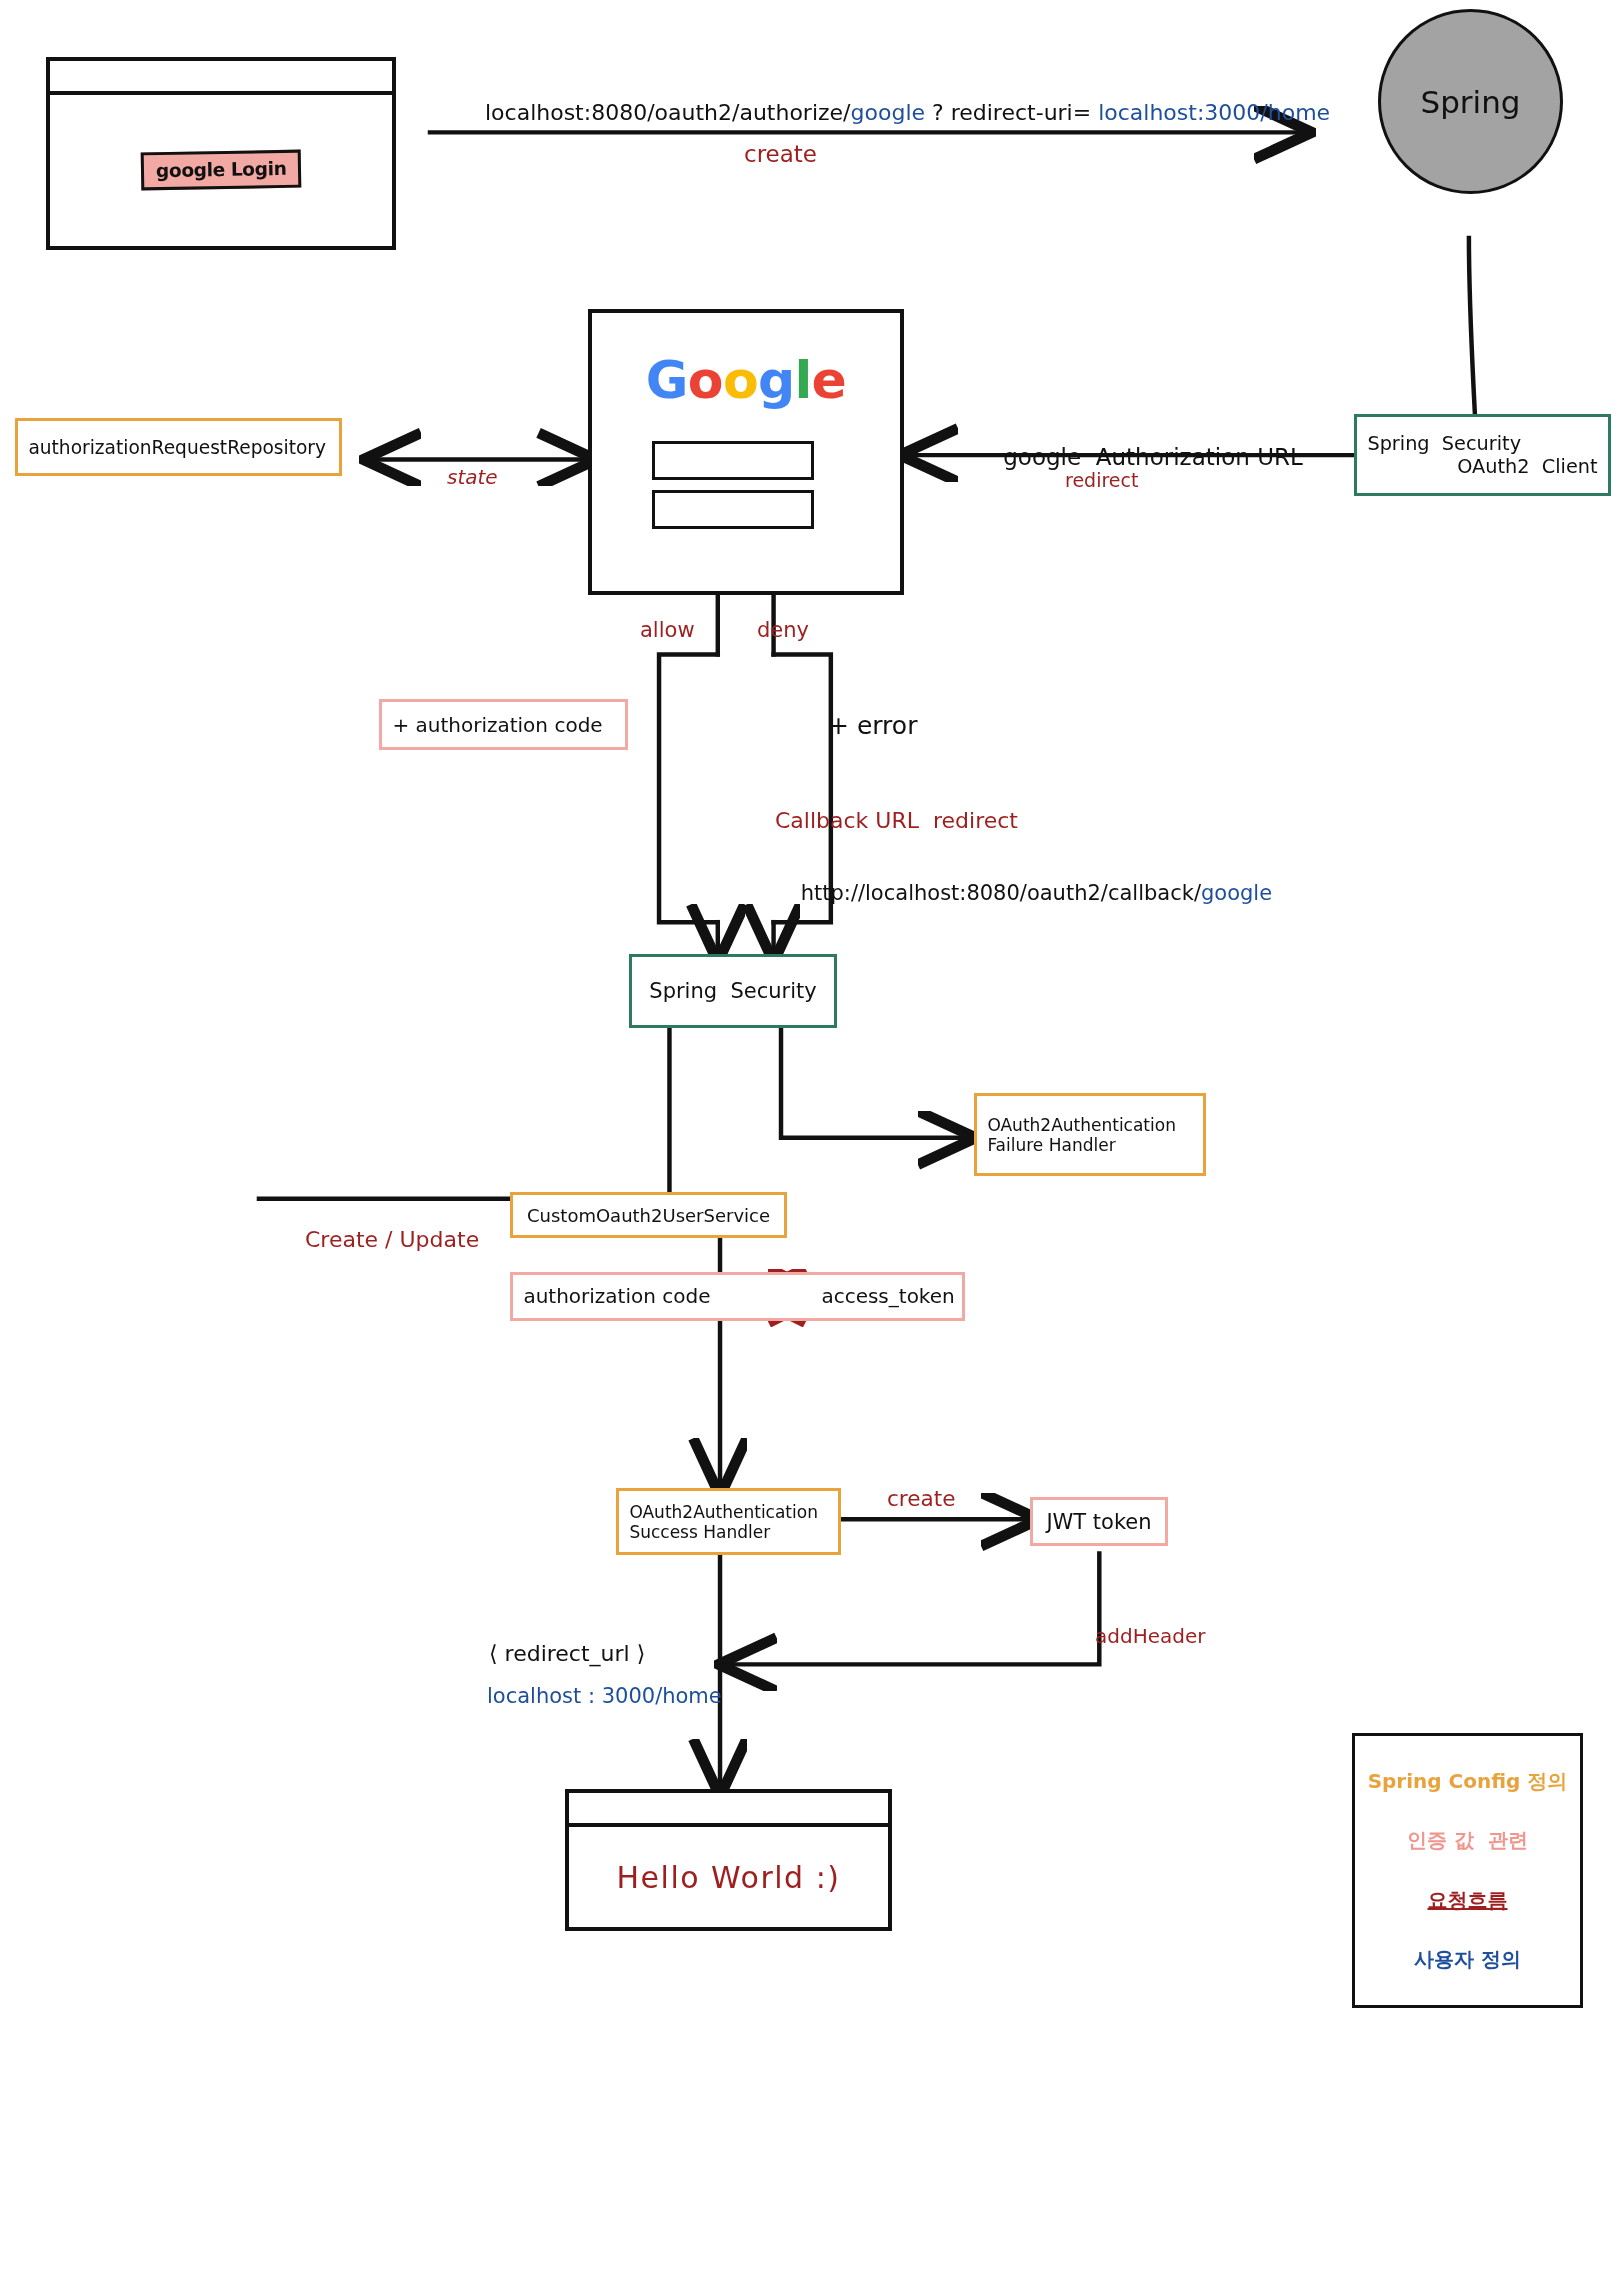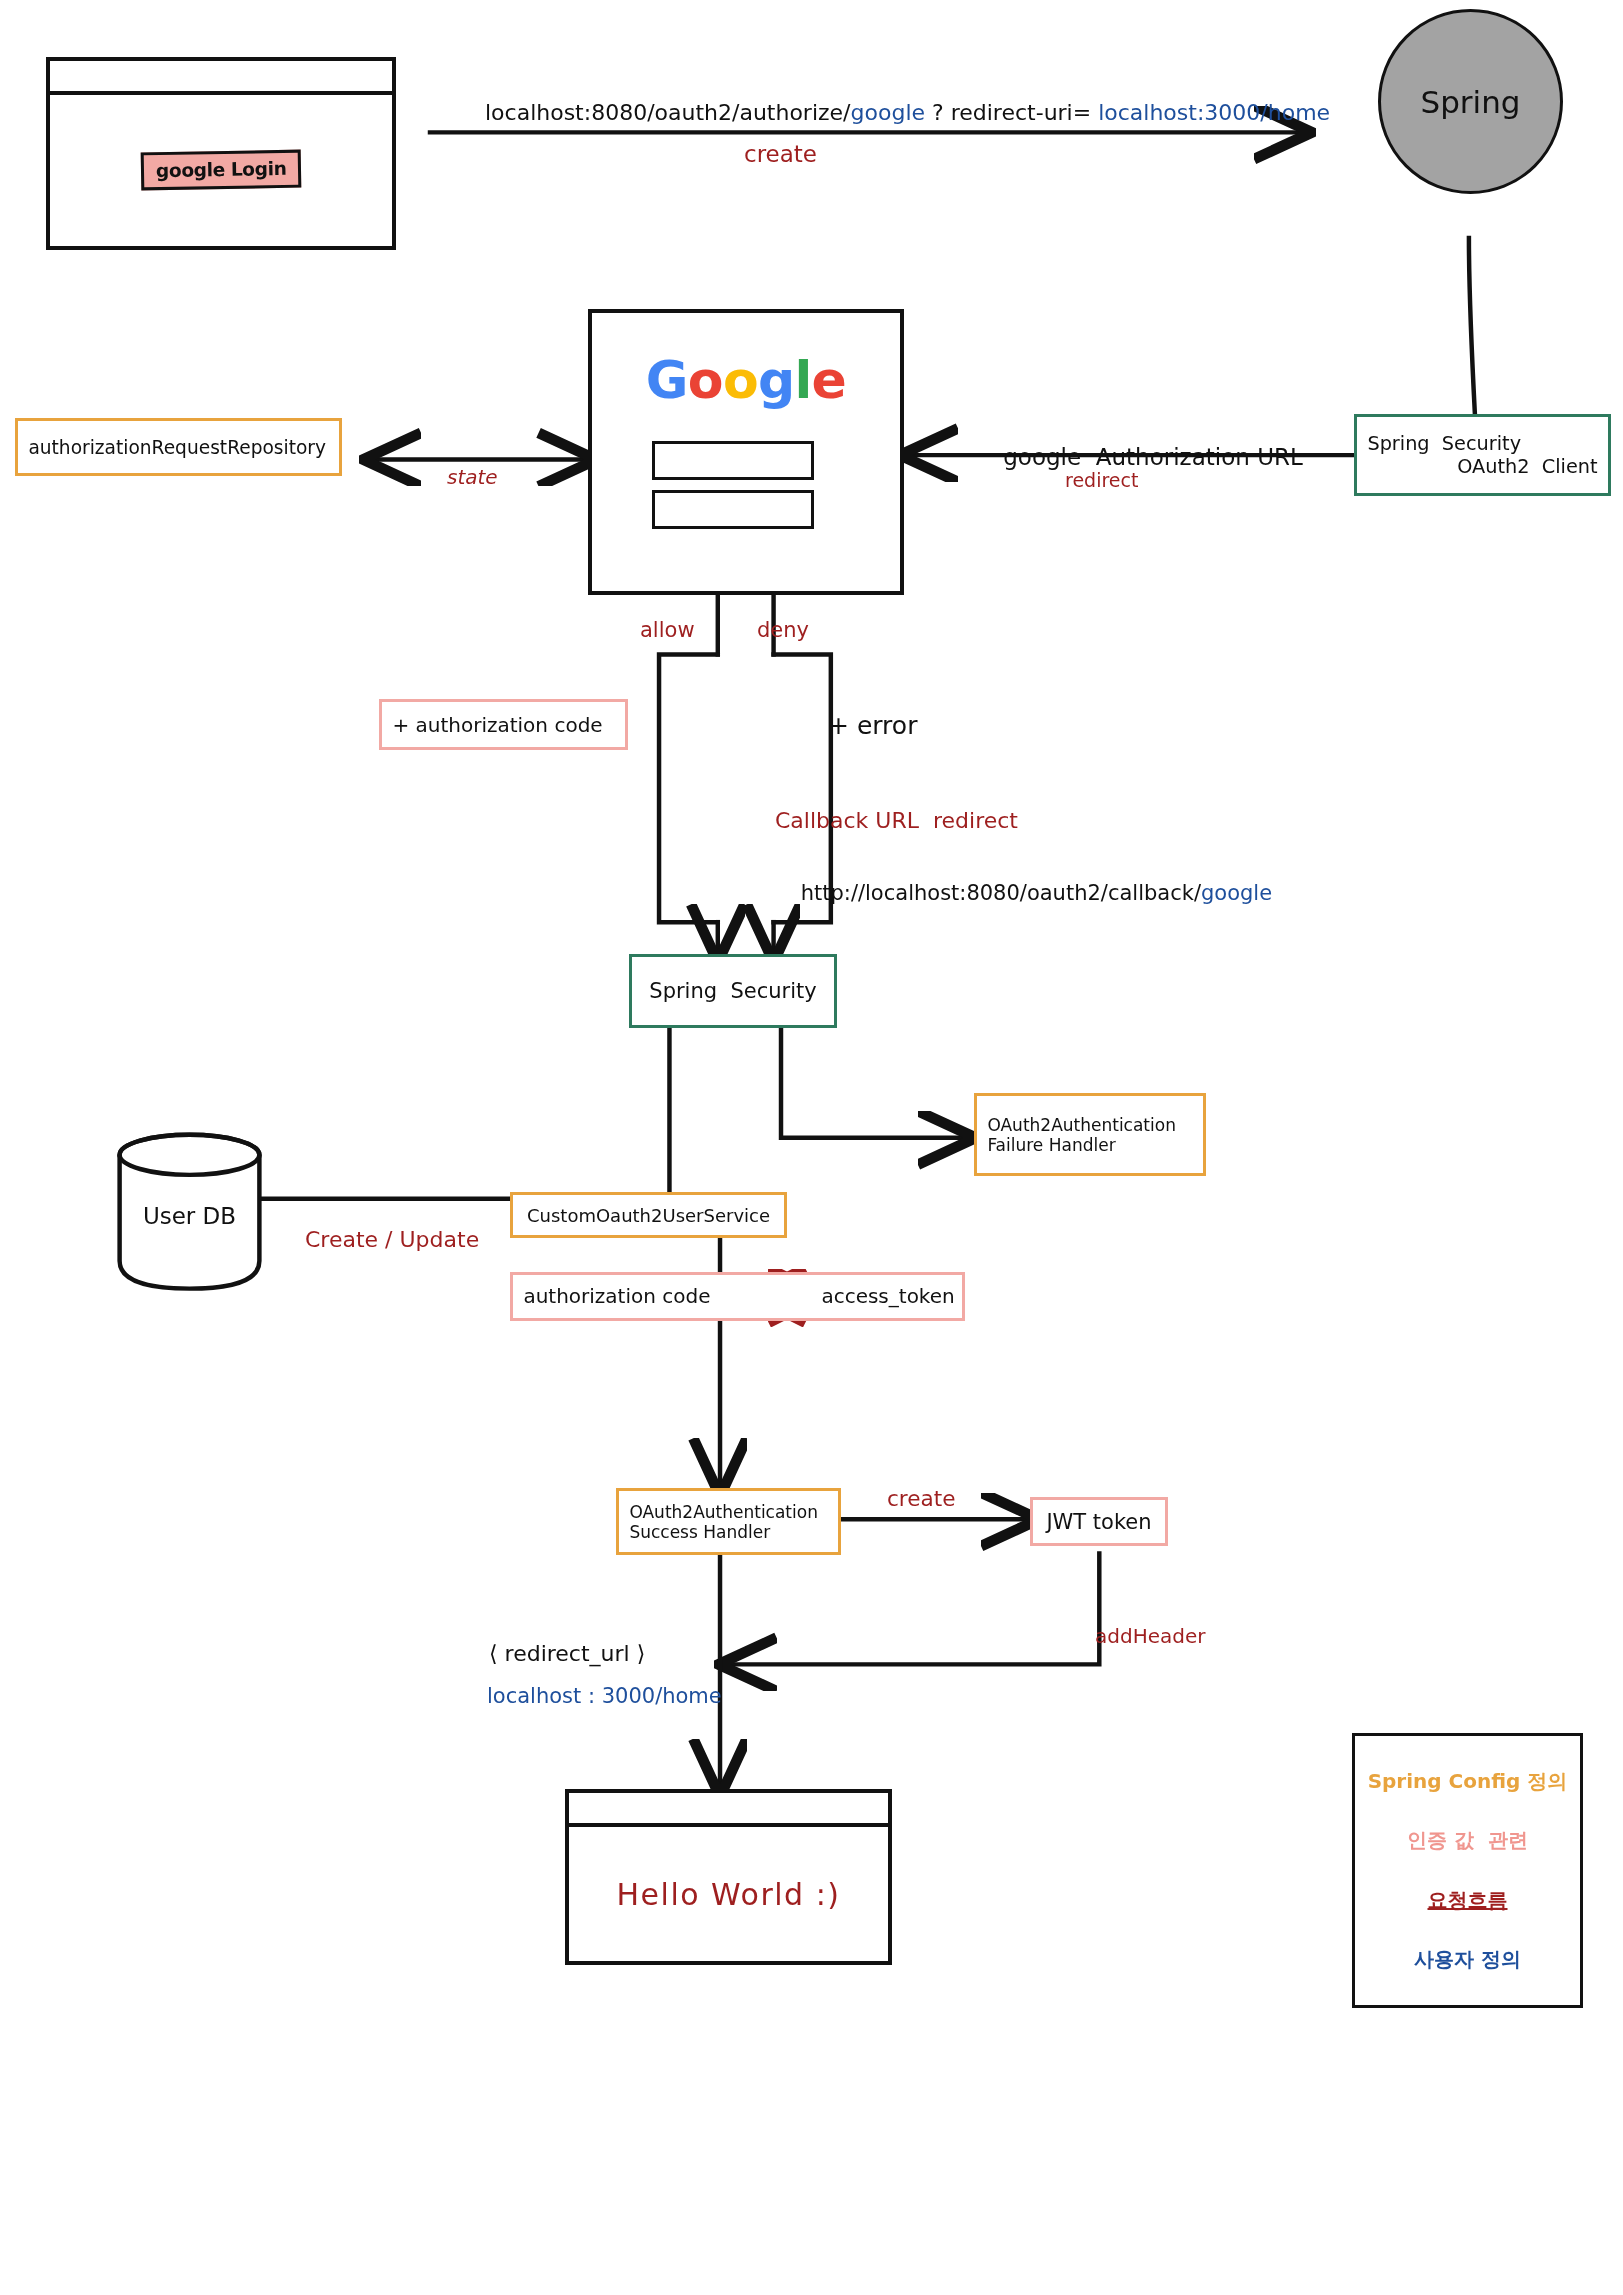--- a/index.html
+++ b/index.html
@@ -265,28 +265,20 @@
 
   <div class="box box-teal" style="left:629px; top:954px; width:208px; height:74px; align-items:center;">
     <div class="line" style="font-size:21px;">Spring  Security</div>
   </div>
 
   <div class="box box-orange" style="left:974px; top:1093px; width:232px; height:83px;">
     <div class="line" style="font-size:17px;">OAuth2Authentication</div>
     <div class="line" style="font-size:17px;">Failure Handler</div>
   </div>
 
-  <div class="dbwrap" style="left:115px; top:1131px; width:149px; height:171px;">
-    <svg width="149" height="171" viewBox="0 0 200 230">
-      <ellipse cx="100" cy="32" rx="94" ry="27" fill="#ffffff" stroke="#111111" stroke-width="6"></ellipse>
-      <path d="M6,32 L6,175 C6,200 40,212 100,212 C160,212 194,200 194,175 L194,32" fill="#ffffff" stroke="#111111" stroke-width="6"></path>
-      <ellipse cx="100" cy="32" rx="94" ry="27" fill="none" stroke="#111111" stroke-width="6"></ellipse>
-    </svg>
-    <div class="lbl t-black" style="left:0; top:71px; width:149px; text-align:center; font-size:23px;">User DB</div>
-  </div>
 
   <div class="lbl t-red" style="left:305px; top:1226px; font-size:22px;">Create / Update</div>
 
   <div class="box box-orange" style="left:510px; top:1192px; width:277px; height:46px; align-items:center; padding:0 7.4px;">
     <div class="line" style="font-size:18px;">CustomOauth2UserService</div>
   </div>
 
   <div class="box box-pink" style="left:510px; top:1272px; width:455px; height:49px;">
     <div class="line" style="font-size:20px; position:relative; height:25px;">
       <span style="position:absolute; left:0; top:0;">authorization code</span>
@@ -303,21 +295,21 @@
 
   <div class="box box-pink" style="left:1030px; top:1497px; width:138px; height:49px; align-items:center;">
     <div class="line" style="font-size:21px;">JWT token</div>
   </div>
 
   <div class="lbl t-red" style="left:1095px; top:1624px; font-size:20px;">addHeader</div>
 
   <div class="lbl t-black" style="left:489px; top:1640px; font-size:22px;">⟨ redirect_url ⟩</div>
   <div class="lbl t-blue" style="left:487px; top:1683px; font-size:21px;">localhost : 3000/home</div>
 
-  <div class="node browser" style="left:565px; top:1789px; width:327px; height:176px;">
+  <div class="node browser" style="left:565px; top:1789px; width:327px; height:142px;">
     <div class="titlebar"></div>
     <div class="viewport">
       <div class="hello">Hello  World  :)</div>
     </div>
   </div>
 
   <div class="legend" style="left:1352px; top:1733px; width:231px; height:275px;">
     <div class="row" style="color:#e8a33d;">Spring Config 정의</div>
     <div class="row" style="color:#f0968f;">인증 값  관련</div>
     <div class="row underline" style="color:#9e1f1f;">요청흐름</div>

